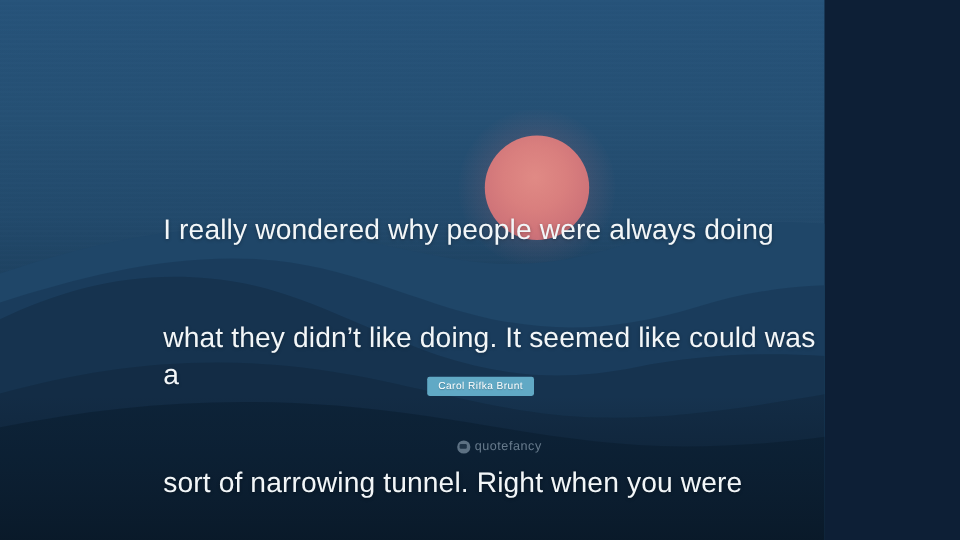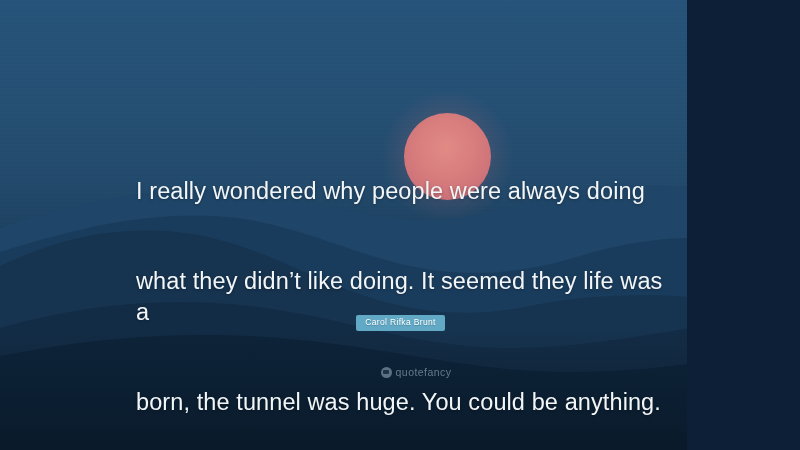--- a/index.html
+++ b/index.html
@@ -201,21 +201,22 @@
       <linearGradient id="vg" x1="0" y1="0" x2="0" y2="1">
         <stop offset="0%" stop-color="#0b1c2e" stop-opacity="0"></stop>
         <stop offset="100%" stop-color="#091827" stop-opacity="0.85"></stop>
       </linearGradient>
     </defs>
     <rect x="0" y="0" width="800" height="120" fill="url(#vg)"></rect>
   </svg>
 
   <div class="quote">
     <span class="quote-line">I really wondered why people were always doing</span>
-    <span class="quote-line">what they didn’t like doing. It seemed they life was a</span>
+    <span class="quote-line">what they didn’t like doing. It seemed like could was a</span>
+    <span class="quote-line">sort of narrowing tunnel. Right when you were</span>
     <span class="quote-line">born, the tunnel was huge. You could be anything.</span>
     
     
   </div>
 
   <div class="author-wrap">
     <span class="author-badge">Carol Rifka Brunt</span>
   </div>
 
   <div class="watermark">

